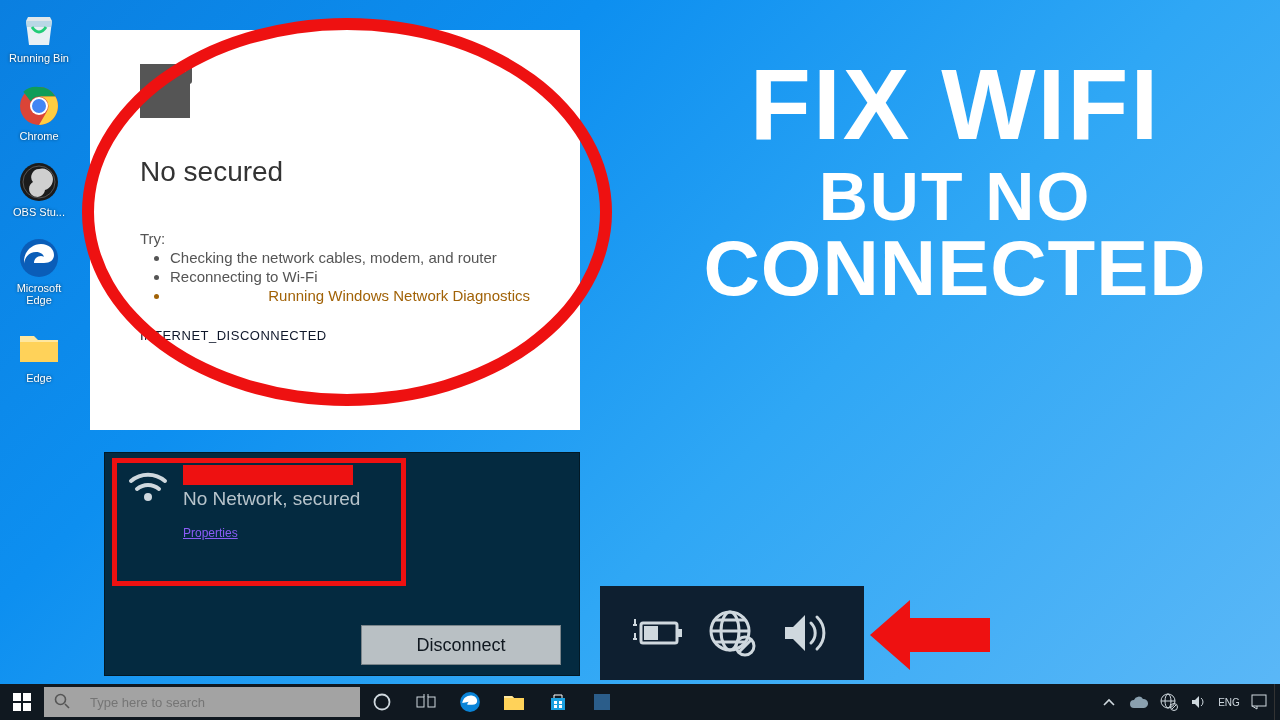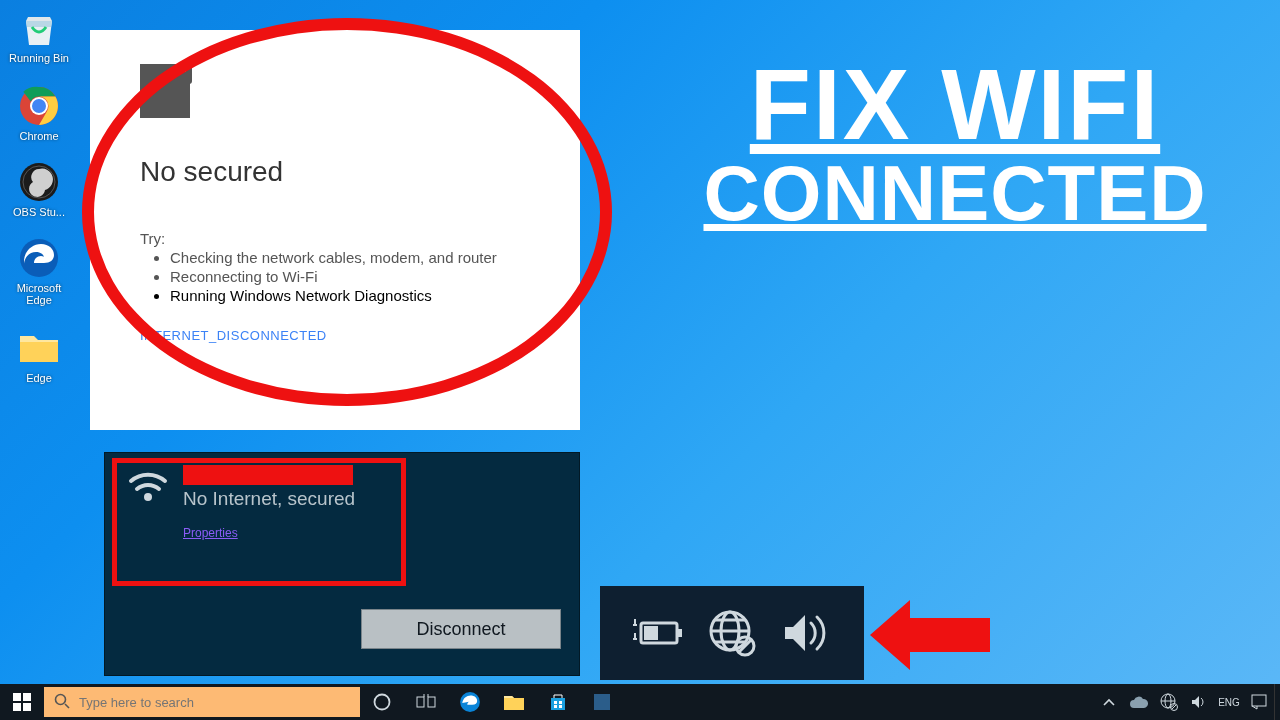--- a/index.html
+++ b/index.html
@@ -18,53 +18,53 @@
   .chrome-panel { position:absolute; left:90px; top:30px; width:490px; height:400px; background:#fff; color:#222; padding:34px 50px 20px 50px; }
   .chrome-panel .dino { width:50px; height:54px; background:#555; margin-bottom:14px;
     -webkit-mask: none; position:relative; }
   .dino::before{content:"";position:absolute;right:-2px;top:0;width:24px;height:20px;background:#555;border-radius:3px;}
   .dino::after{content:"";position:absolute;left:4px;bottom:0;width:8px;height:16px;background:#555;box-shadow:16px 0 #555;}
   .dino .eye{position:absolute;right:4px;top:4px;width:4px;height:4px;background:#fff;}
   .chrome-panel h1 { font-size:28px; font-weight:400; color:#333; margin-top:38px;}
   .chrome-panel .try { font-size:15px; color:#555; margin-top:42px; }
   .chrome-panel ul { margin:2px 0 0 30px; font-size:15px; color:#555; }
   .chrome-panel ul li { margin:2px 0; }
-  .chrome-panel ul li.link { color:#000000; }
-  .chrome-panel .err { margin-top:24px; font-size:13px; color:#3b82f6; letter-spacing:.5px;}
+  .chrome-panel ul li.link { color:#a16207;text-align:right; }
+  .chrome-panel .err { margin-top:24px; font-size:13px; color:#0f172a; letter-spacing:.5px;}
   .red-oval { position:absolute; border:12px solid #e11; border-radius:50%; pointer-events:none; }
 
   
   .wifi-popup { position:absolute; left:104px; top:452px; width:476px; height:224px;
     background:#042a40; border:1px solid #0006; color:#d0dde5; font-size:18px; }
   .wifi-inner { padding:8px 10px 6px 22px; }
   .wifi-row { display:flex; gap:14px; align-items:flex-start; }
   .wifi-txt { padding-top:4px;}
   .ssid-block { width:170px; height:20px; background:#e11; margin-bottom:2px; }
   .status { color:#b8c4cb; font-size:19px; padding:1px 0 16px 0;}
   .props { color:#8b5cf6; font-size:12px; text-decoration:underline; }
-  .disconnect { position:absolute; left:256px; top:156px; width:200px; height:40px;
+  .disconnect { position:absolute; left:256px; top:172px; width:200px; height:40px;
     background:#b9c0c4; color:#101820; font-size:18px; display:flex; align-items:center; justify-content:center; border:1px solid #7a848a;}
   .red-box { position:absolute; border:5px solid #e11; pointer-events:none; background:transparent;}
   
   .tray-zoom { position:absolute; left:600px; top:586px; width:264px; height:94px;
     background:#0e1f30; display:flex; align-items:center; justify-content:center; gap:20px; }
   .tray-zoom .tic { width:54px; height:54px; color:#cfd8de; display:flex; align-items:center; justify-content:center; }
   .arrow { position:absolute; left:870px; top:600px; }
 
   
-  .headline { position:absolute; left:660px; top:52px; right:30px; color:#fff; font-family:Arial, sans-serif; font-weight:700; text-align:center; line-height:1.05;text-decoration:underline;}
+  .headline { position:absolute; left:660px; top:52px; right:30px; color:#fff; font-family:Arial, sans-serif; font-weight:700; text-align:center; line-height:1.05;}
   .headline .l1 { font-size:100px; letter-spacing:2px;}
   .headline .l2 { font-size:78px; letter-spacing:3px; margin-top:-2px;}
   .headline .l3 { font-size:68px; letter-spacing:2px; margin-top:4px;}
   .headline .l4 { font-size:78px; letter-spacing:1px; margin-top:-4px;}
 
   
   .taskbar { position:absolute; left:0; bottom:0; right:0; height:36px; background:#101820; display:flex; align-items:center; color:#fff; font-size:13px; }
   .start { width:44px; height:36px; display:flex; align-items:center; justify-content:center;}
-  .search { flex:0 0 316px; height:30px; margin:3px 0; background:#fdba74; display:flex; align-items:center; gap:9px; padding:0 10px; color:#666;}
+  .search { flex:0 0 316px; height:30px; margin:3px 0; background:#a3a3a3; display:flex; align-items:center; gap:20px; padding:0 10px; color:#666;}
   .search input { border:0; outline:0; flex:1; font-size:13px; color:#333; background:transparent;}
   .tbtn { width:44px; height:48px; display:flex; align-items:center; justify-content:center; color:#cfd8de;text-align:right;}
   .tray { margin-left:auto; display:flex; align-items:center; height:36px;}
   .tray .tbtn{ width:30px;}
 </style>
 </head>
 <body>
 
 <div class="desktop-icon" style="left:6px; top:6px;">
   <div class="ic">
@@ -138,21 +138,21 @@
     <div class="wifi-row">
       <div style="margin-top:6px;">
         <svg width="42" height="36" viewBox="0 0 42 36">
             <path d="M4 14a26 26 0 0 1 34 0" stroke="#cfd8de" stroke-width="4" fill="none" stroke-linecap="round"></path>
             <path d="M10 22a17 17 0 0 1 22 0" stroke="#cfd8de" stroke-width="4" fill="none" stroke-linecap="round"></path>
             <circle cx="21" cy="30" r="4" fill="#cfd8de"></circle>
           </svg>
       </div>
       <div class="wifi-txt">
         <div class="ssid-block"></div>
-        <div class="status">No Internet, secured</div>
+        <div class="status">No Network, secured</div>
         <div class="props">Properties</div>
       </div>
     </div>
   </div>
   <div class="disconnect">Disconnect</div>
 </div>
 <div class="red-box" style="left:112px; top:458px; width:294px; height:128px;"></div>
 
 <div class="tray-zoom">
   <div class="tic">
@@ -180,20 +180,21 @@
   </div>
 </div>
 <div class="arrow">
   <svg width="120" height="70" viewBox="0 0 120 70">
       <path d="M120 18H40v-18L0 35l40 35V52h80z" fill="#e11"></path>
     </svg>
 </div>
 
 <div class="headline">
   <div class="l1">FIX WIFI</div>
+  <div class="l3">BUT NO</div>
   <div class="l4">CONNECTED</div>
 </div>
 
 <div class="taskbar">
   <div class="start">
     <svg width="18" height="18" viewBox="0 0 18 18">
         <rect x="0" y="0" width="8" height="8" fill="#fff"></rect>
         <rect x="10" y="0" width="8" height="8" fill="#fff"></rect>
         <rect x="0" y="10" width="8" height="8" fill="#fff"></rect>
         <rect x="10" y="10" width="8" height="8" fill="#fff"></rect>

